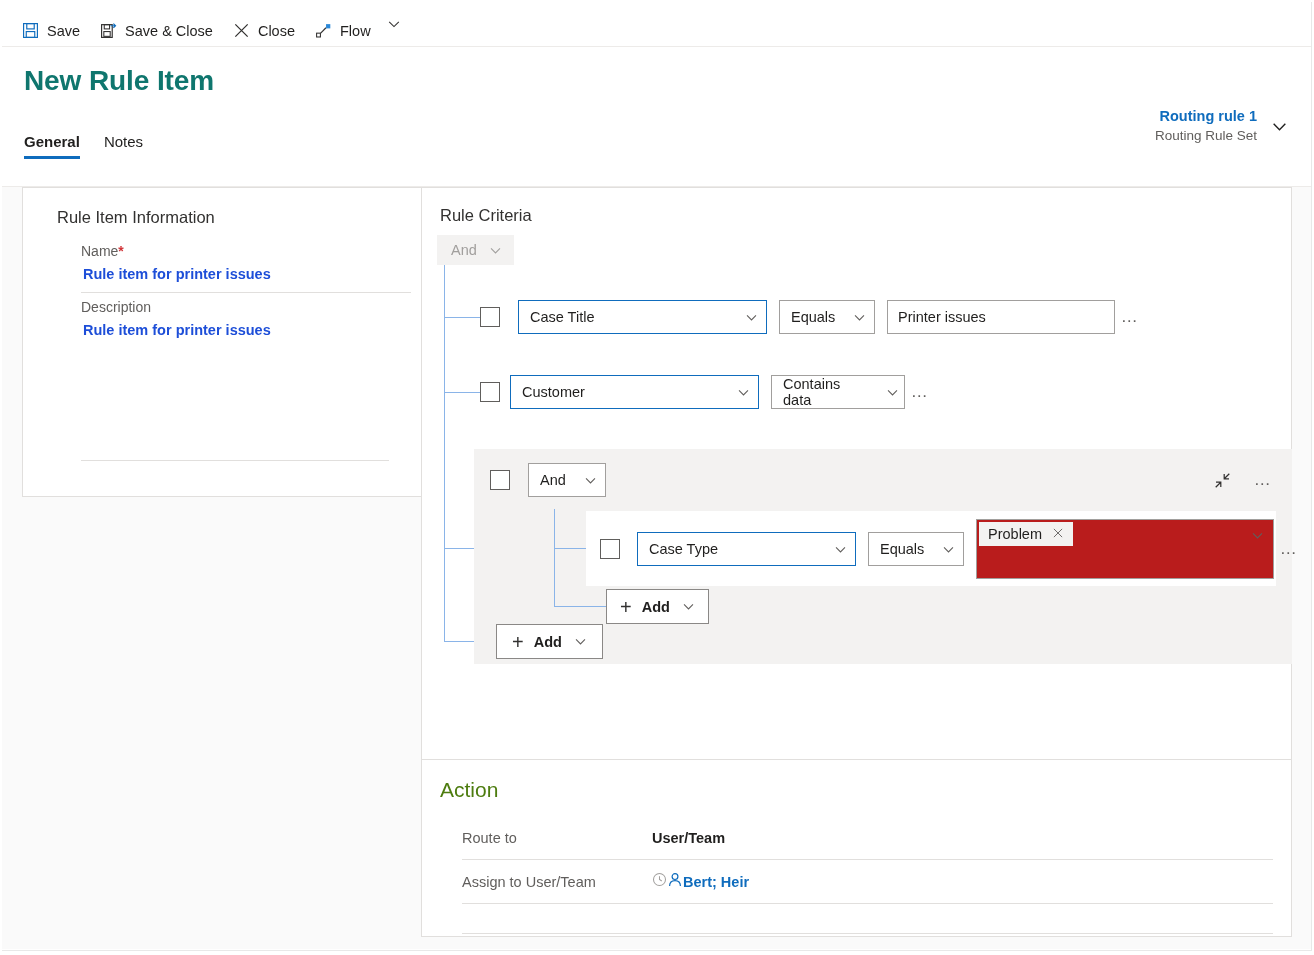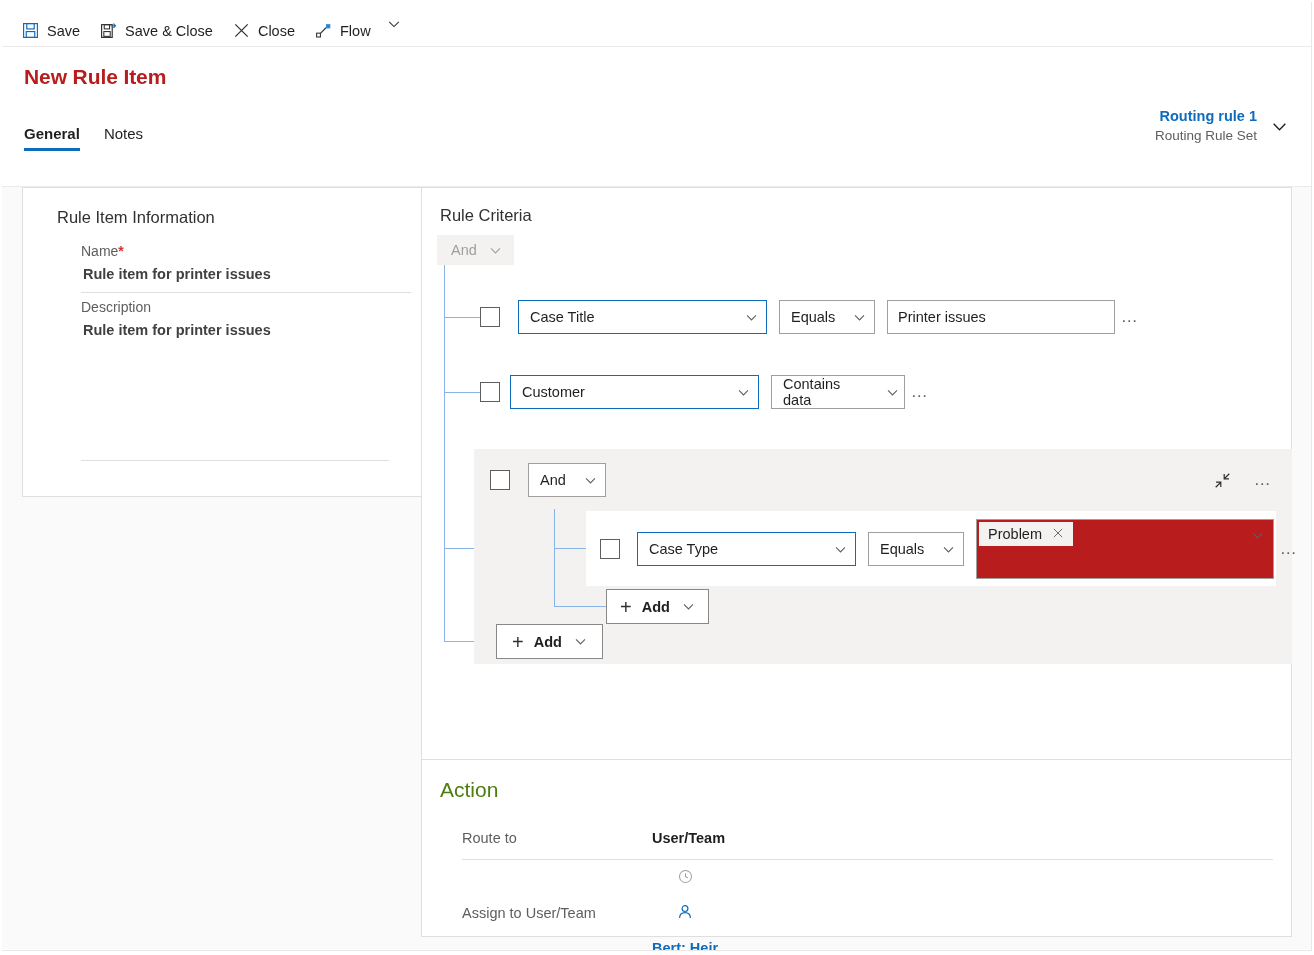--- a/index.html
+++ b/index.html
@@ -52,24 +52,24 @@
 
   
   .pagehead {
     position: relative;
     padding: 18px 0 0 22px;
     border-bottom: 1px solid #edebe9;
     background: #ffffff;
     height: 140px;
   }
   .page-title {
-    font-size: 21px;
+    font-size: 28px;
     font-weight: 600;
     letter-spacing: -0.1px;
-    color: #b91c1c;
+    color: #0f766e;
     margin: 0;
   }
   .tabs {
     display: flex;
     gap: 24px;
     margin-top: 36px;
   }
   .tab {
     font-size: 15px;
     color: #201f1e;
@@ -139,21 +139,21 @@
   .field { margin: 0 0 0 40px; padding-right: 18px; }
   .field-label {
     font-size: 14px;
     color: #605e5c;
     padding: 6px 0 3px 0;
   }
   .req { color: #d13438; font-weight: 700; }
   .field-value {
     font-size: 14.5px;
     font-weight: 700;
-    color: #404040;
+    color: #1d4ed8;
     padding: 4px 2px 10px 2px;
     border-bottom: 1px solid #e1dfdd;
     min-height: 26px;
   }
   .field-value.noline { border-bottom: 0; }
   .field-tailline {
     margin: 112px 40px 0 40px;
     border-bottom: 1px solid #e1dfdd;
   }
 
@@ -320,22 +320,21 @@
     flex: none;
   }
   .act-value-bold {
     font-size: 14.5px;
     font-weight: 700;
     color: #201f1e;
   }
   .lookup {
     display: flex;
     align-items: center;
-    gap: 16px;
-    flex-direction: column;
+    gap: 0;
   }
   .lookup-name {
     font-size: 14.5px;
     font-weight: 700;
     color: #0f6cbd;
     cursor: pointer;
   }
   .act-row.tail { border-bottom: 1px solid #e1dfdd; min-height: 30px; padding: 0; }
 
   .chev-svg { display:block; }

